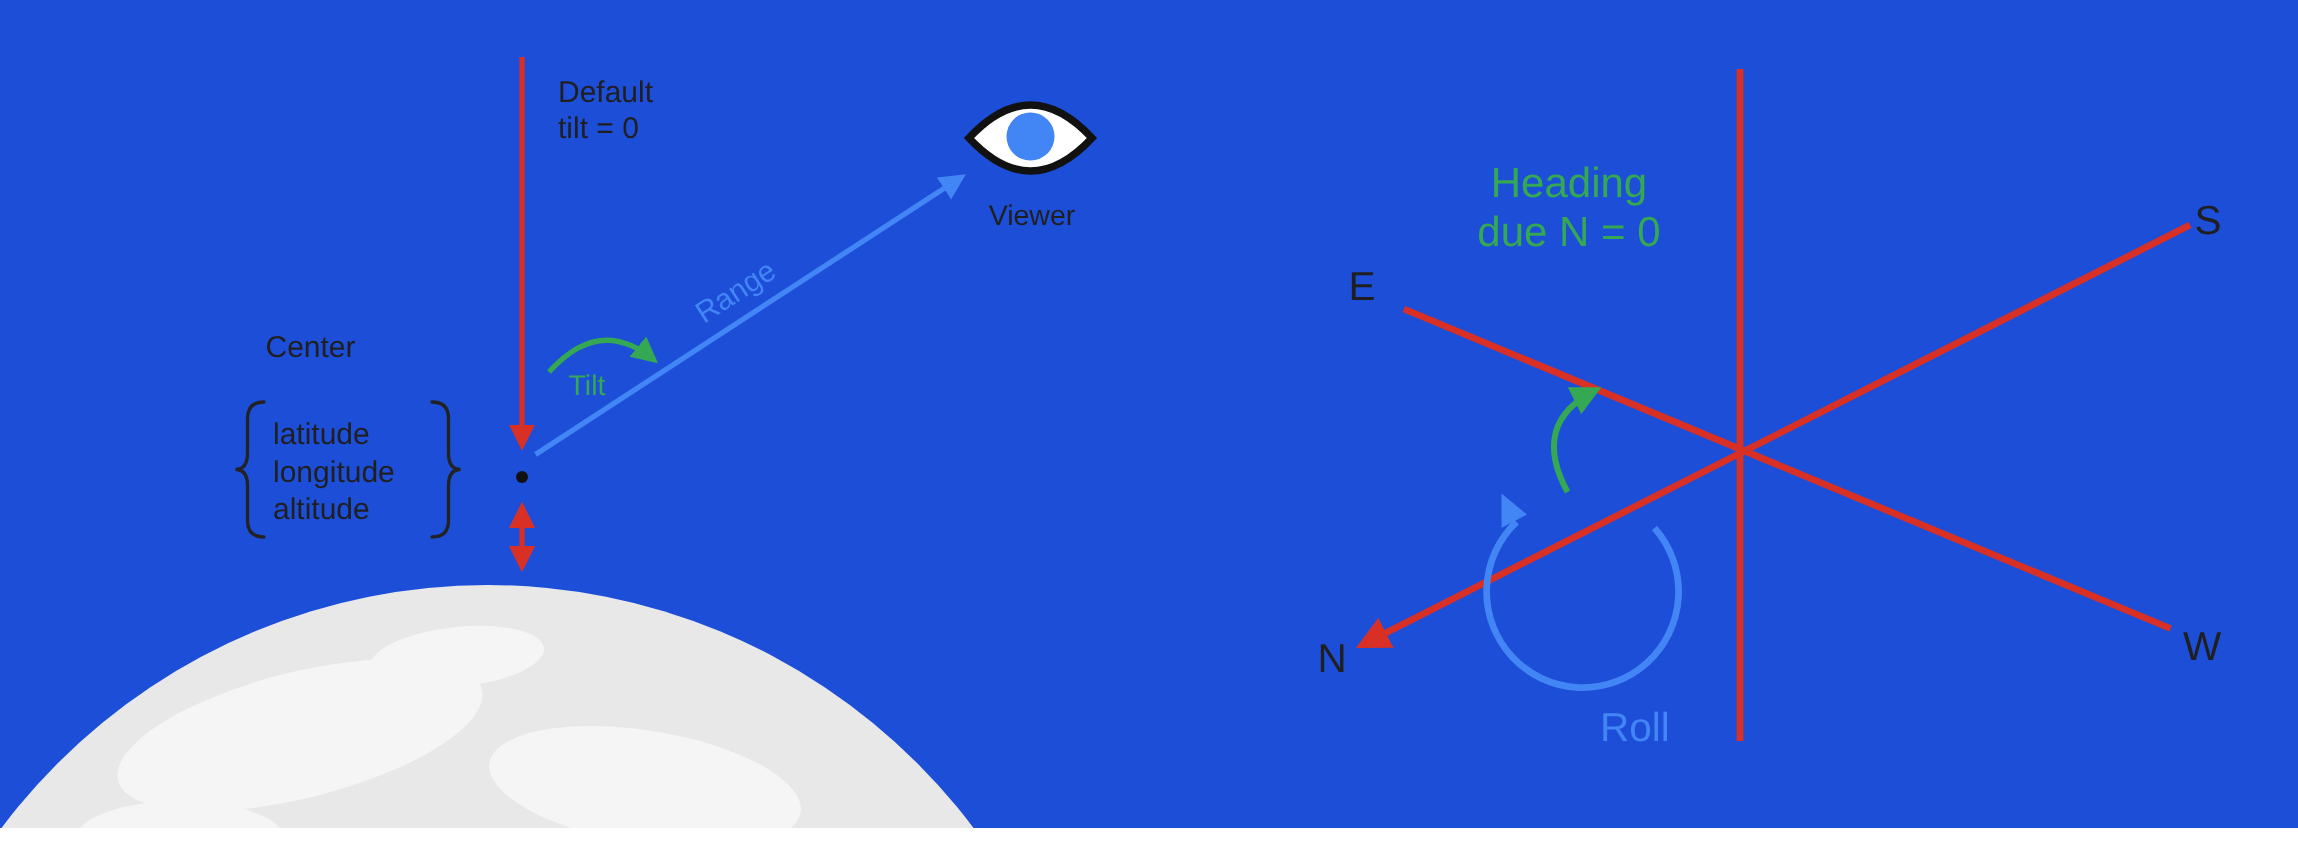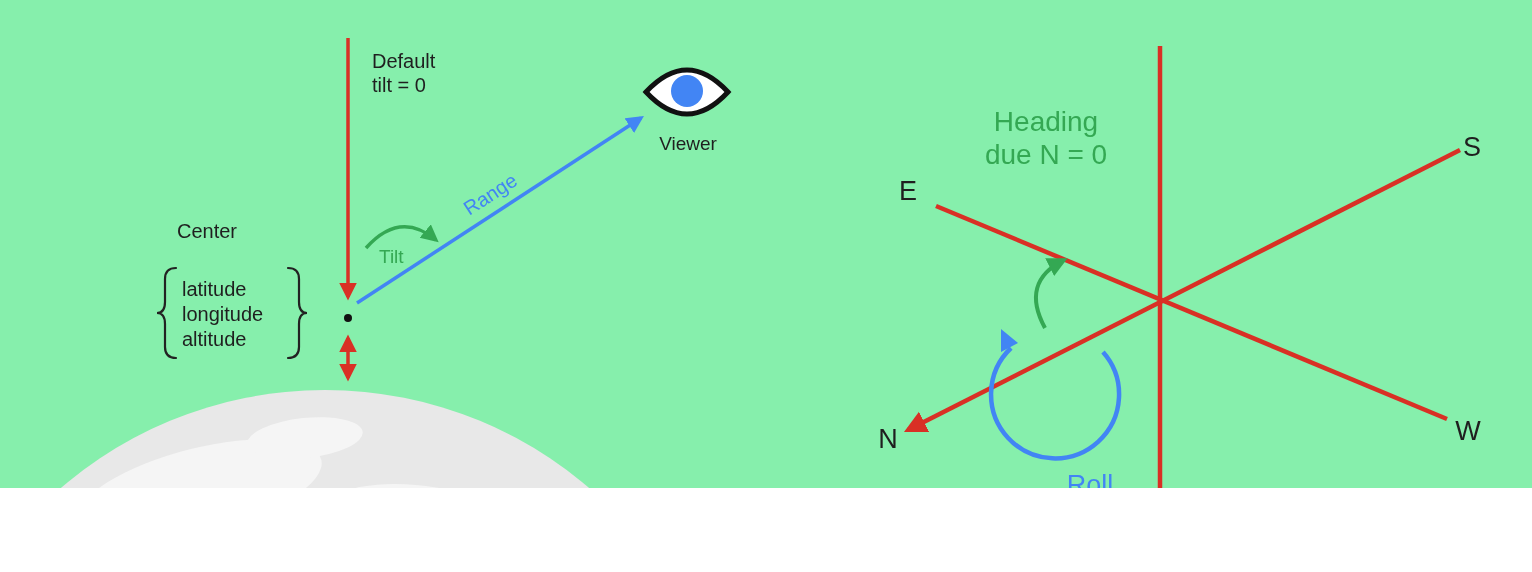--- a/index.html
+++ b/index.html
@@ -5,21 +5,21 @@
   :root{
     --c-red:#d93025;
     --c-blue:#4285f4;
     --c-green:#34a853;
     --c-text:#1f1f1f;
     --c-globe:#e8e8e8;
     --c-globe_light:#f5f5f5;
   }
   html,body{margin:0;padding:0;background:#fff;}
   .canvas{
-    width:1532px;height:488px;background:#86efac;position:relative;overflow:hidden;
+    width:1532px;height:552px;background:#1d4ed8;position:relative;overflow:hidden;
     font-family:"Liberation Sans", sans-serif;
   }
   svg text{font-family:"Liberation Sans", sans-serif;}
   .stroke-red{stroke:var(--c-red);fill:none;}
   .stroke-blue{stroke:var(--c-blue);fill:none;}
   .stroke-green{stroke:var(--c-green);fill:none;}
   .stroke-black{stroke:#111;fill:#fff;}
   .fill-red{fill:var(--c-red);}
   .fill-blue{fill:var(--c-blue);}
   .fill-green{fill:var(--c-green);}

